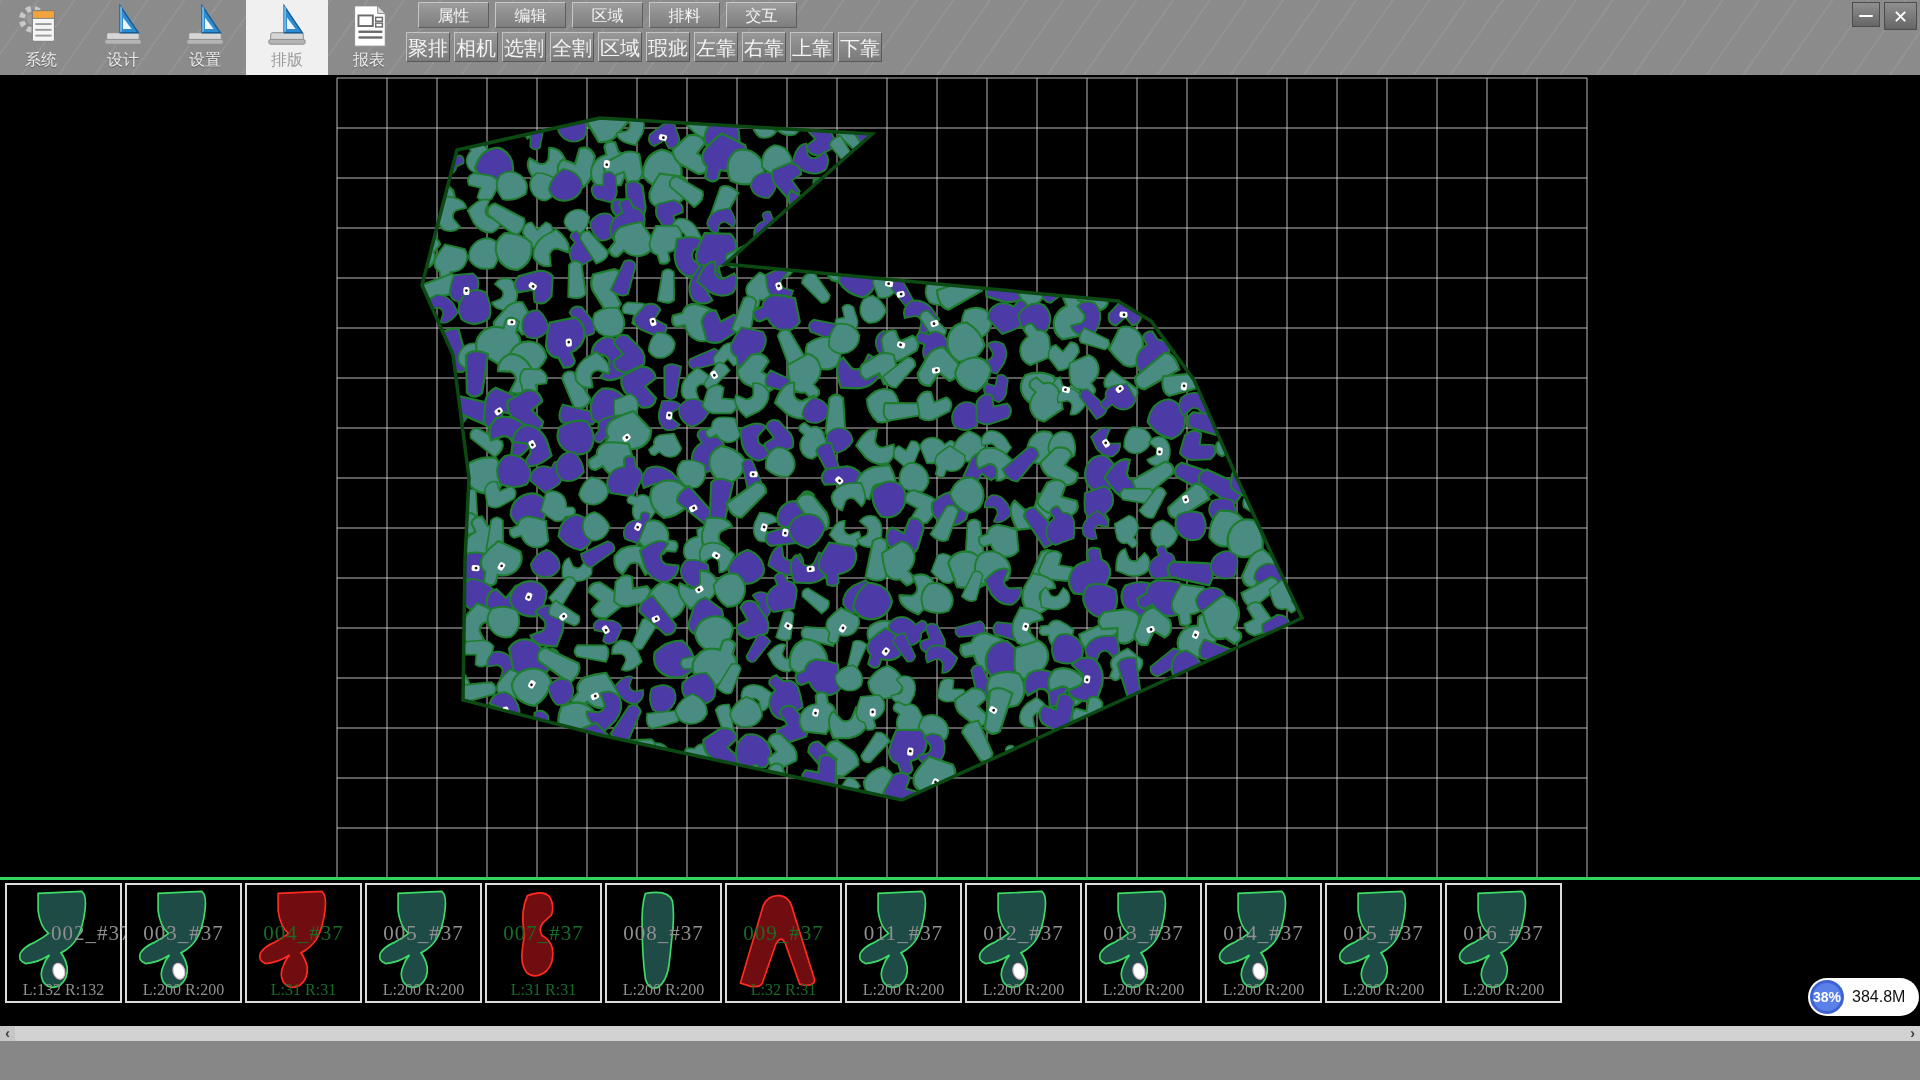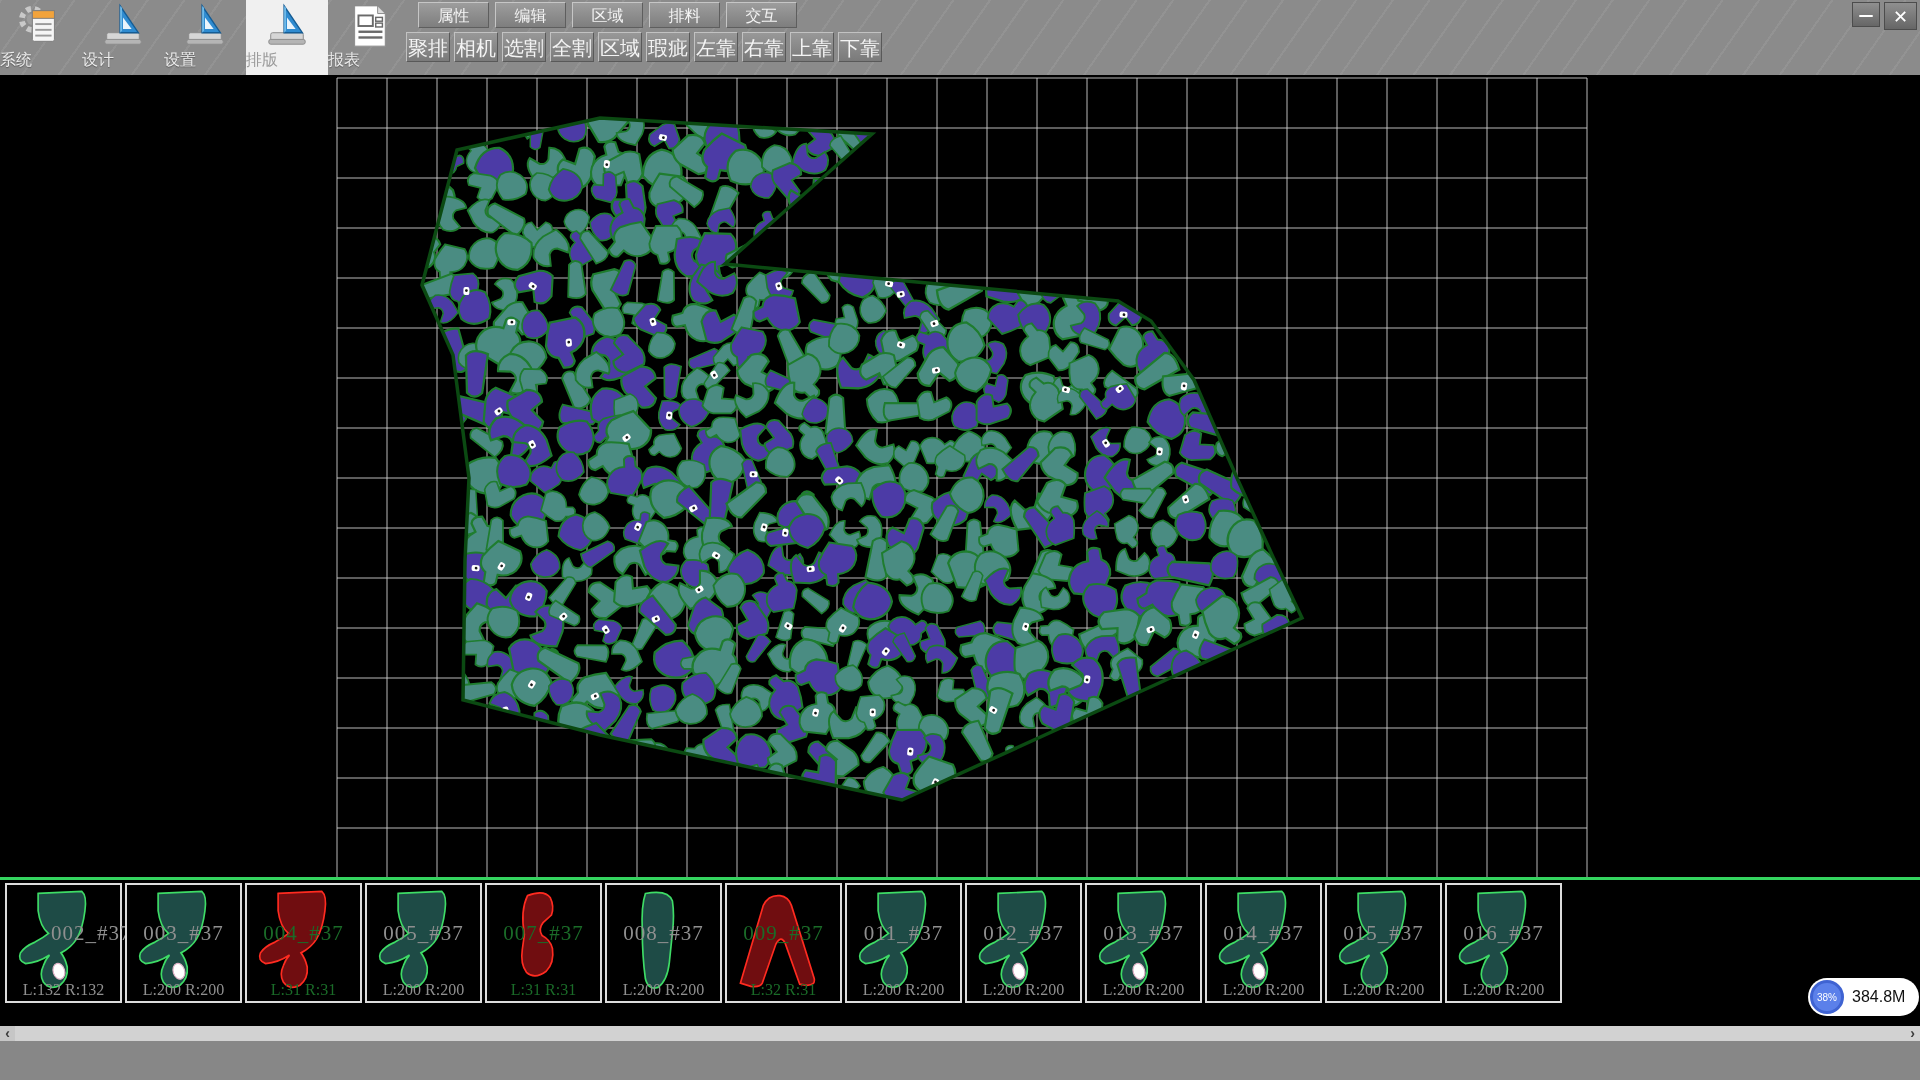--- a/index.html
+++ b/index.html
@@ -8,21 +8,21 @@
 
   
   #toolbar{position:absolute;left:0;top:0;width:1920px;height:75px;
     background:#8b8b8b;
     background-image:repeating-linear-gradient(125deg, rgba(255,255,255,.07) 0 2px, rgba(0,0,0,0) 2px 30px);
     border-bottom:1px solid #3a3a3a;}
   #main-buttons{position:absolute;left:0;top:0;height:75px;display:flex;}
   .big-btn{width:82px;height:75px;position:relative;cursor:pointer;}
   .big-btn.selected{background:#f0f0f0;}
   .big-btn .ic{position:absolute;left:50%;top:3px;transform:translateX(-50%);width:46px;height:46px;}
-  .big-btn .lbl{position:absolute;left:0;right:0;bottom:4px;font-size:16px;color:#ececec;
+  .big-btn .lbl{position:absolute;left:0;right:0;bottom:4px;text-align:center;font-size:16px;color:#ececec;
     text-shadow:0 1px 1px rgba(0,0,0,.35);font-family:Liberation Mono, monospace;}
   .big-btn.selected .lbl{color:#9a9a9a;text-shadow:none;}
 
   #menu-tabs{position:absolute;left:418px;top:2px;display:flex;}
   .tab-btn{width:71px;height:26px;line-height:26px;margin-right:6px;text-align:center;
     font-size:16px;color:#f4f4f4;background:linear-gradient(#9d9d9d,#7e7e7e);
     border:1px solid;border-color:#c6c6c6 #5e5e5e #5e5e5e #c6c6c6;box-sizing:border-box;cursor:pointer;}
   #tool-row{position:absolute;left:406px;top:32px;display:flex;}
   .tool-btn{width:44px;height:30px;line-height:30px;margin-right:4px;text-align:center;
     font-size:20px;color:#f4f4f4;background:linear-gradient(#989898,#7a7a7a);
@@ -56,21 +56,21 @@
     color:#3c3c3c;font-size:14px;font-weight:bold;background:#c6c6c6;cursor:pointer;}
   #hscroll .arr.left{left:0;}
   #hscroll .arr.right{right:0;background:#d2d2d2;}
   #statusbar{position:absolute;left:0;top:1041px;width:1920px;height:39px;background:#878787;}
 
   
   #badge{position:absolute;left:1808px;top:978px;height:38px;background:#fff;border-radius:19px;
     display:flex;align-items:center;padding:0 14px 0 2px;box-shadow:0 2px 6px rgba(0,0,0,.45);cursor:pointer;}
   #badge .circle{width:34px;height:34px;border-radius:50%;background:#5b80ea;border:3px solid #3f63d2;
     box-sizing:border-box;display:flex;align-items:center;justify-content:center;margin-right:8px;}
-  #badge .circle span{color:#fff;font-size:10px;}
+  #badge .circle span{color:#fff;font-size:14px;font-weight:bold;}
   #badge .mem{color:#111;font-size:16px;}
 </style>
 </head>
 <body>
 
 <div id="app">
 
   <header id="toolbar">
     <div id="main-buttons">
         <div class="big-btn">

